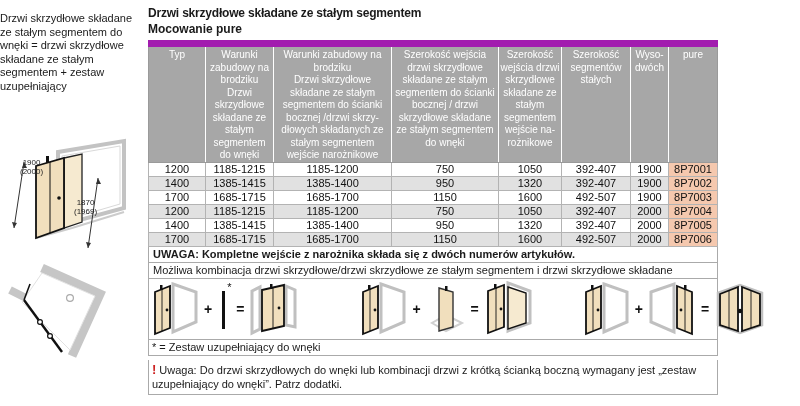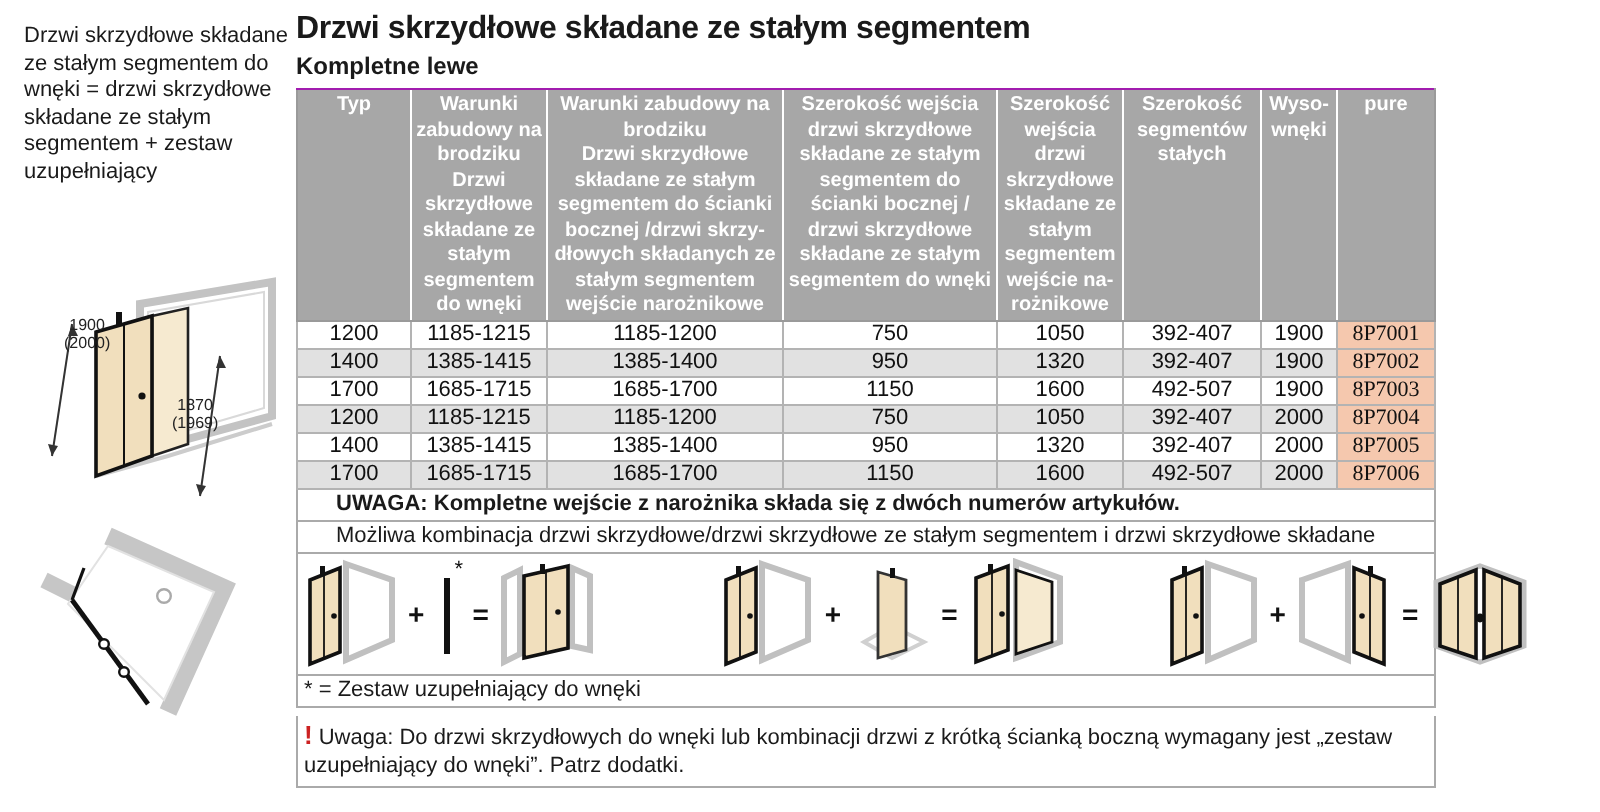--- a/index.html
+++ b/index.html
@@ -5,64 +5,64 @@
   * { box-sizing: border-box; margin: 0; padding: 0; }
   html,body { width:800px; height:406px; }
   body {
     position: relative;
     background: #fff;
     font-family: "Liberation Sans", "DejaVu Sans", sans-serif;
     color: #1a1a1a;
     overflow: hidden;
   }
   
-  .sidebar { position:absolute; left:12px; top:12px; width:136px; }
+  .sidebar { position:absolute; left:0; top:12px; width:136px; }
   .sidebar-note { font-size:11px; line-height:13.5px; color:#1a1a1a; }
   .iso-diagram { position:absolute; left:2px; top:124px; width:134px; height:118px; }
   .dim-label { position:absolute; font-size:8px; line-height:9px; text-align:center; white-space:pre-line; color:#222; }
   .dim-left  { left:18px; top:22px; }
   .dim-right { left:72px; top:62px; }
   .plan-diagram { position:absolute; left:0px; top:248px; width:122px; height:104px; }
 
   
   .main { position:absolute; left:148px; top:6px; width:570px; }
-  .page-title { font-size:16px; font-weight:bold; letter-spacing:-0.2px; }
+  .page-title { font-size:12px; font-weight:bold; letter-spacing:-0.2px; }
   .page-subtitle { font-size:12px; font-weight:bold; margin:2px 0 4px 0; }
 
   
   table.spec { border-collapse:collapse; table-layout:fixed; width:570px; }
   table.spec th {
     background: var(--hdr-gray,#a7a7a7);
-    color:#fff; font-weight:bold;
+    color:#fff; font-weight:normal;
     font-size:10px; line-height:12.5px;
     vertical-align:top; text-align:center;
     padding:2px 1px 0 1px; height:113px;
     border-left:1px solid #fff;
-    border-top:1px solid #a21caf;
+    border-top:7px solid #a21caf;
     border-bottom:1px solid #9a9a9a;
     white-space:pre-line;
   }
   table.spec th:first-child { border-left:1px solid #9a9a9a; }
   table.spec th:last-child  { border-right:1px solid #9a9a9a; }
   th.pure-head { background: var(--pure-blue,#8288bd); font-size:12px; }
   .c0{width:57px}.c1{width:68px}.c2{width:118px}.c3{width:107px}
   .c4{width:63px}.c5{width:69px}.c6{width:38px}.c7{width:49px}
   table.spec td {
     font-size:11px; line-height:13px; height:14px;
     text-align:center; padding:0 3px;
     border:1px solid #b3b3b3;
     background:#fff; color:#111;
   }
   table.spec tr:nth-child(even) td { background: var(--alt-gray,#e1e1e1); }
-  table.spec td.pure-cell { background: var(--pure-salmon,#f5c8ae) !important; font-family: Liberation Serif, serif; }
+  table.spec td.pure-cell { background: var(--pure-salmon,#f5c8ae) !important; }
 
   
   .note-row {
     width:570px; border:1px solid #aaa; border-top:none;
-    font-size:11px; line-height:13px; padding:1px 0 1px 19px;
+    font-size:11px; line-height:13px; padding:1px 0 1px 4px;
     background:#fff; white-space:nowrap; overflow:hidden;
   }
   .note-row.bold { font-weight:bold; }
 
   
   .combo-strip {
     width:570px; height:61px; border:1px solid #aaa; border-top:none;
     display:flex; align-items:center; gap:4px; padding:2px 2px 2px 2px;
     background:#fff;
   }
@@ -133,36 +133,36 @@
       <line x1="24" y1="40" x2="30" y2="24" stroke="#111" stroke-width="1.6"></line>
       <circle cx="40" cy="62" r="2.4" fill="#fff" stroke="#111" stroke-width="1.2"></circle>
       <circle cx="50" cy="76" r="2.4" fill="#fff" stroke="#111" stroke-width="1.2"></circle>
       <circle cx="70" cy="38" r="3.4" fill="none" stroke="#aaa" stroke-width="1.2"></circle>
     </svg>
   </div>
 </div>
 
 <div class="main">
   <div class="page-title">Drzwi skrzydłowe składane ze stałym segmentem</div>
-  <div class="page-subtitle">Kompletne lewe</div>
+  <div class="page-subtitle">Mocowanie pure</div>
 
   <table class="spec">
     <thead>
       <tr>
         <th class="c0">Typ</th>
         <th class="c1">Warunki zabudowy na brodziku Drzwi skrzydłowe składane ze stałym segmentem do wnęki</th>
         <th class="c2">Warunki zabudowy na brodziku
 Drzwi skrzydłowe składane ze stałym segmentem do ścianki bocznej /drzwi skrzy-
 dłowych składanych ze stałym segmentem wejście narożnikowe</th>
         <th class="c3">Szerokość wejścia drzwi skrzydłowe składane ze stałym segmentem do ścianki bocznej / drzwi skrzydłowe składane ze stałym segmentem do wnęki</th>
         <th class="c4">Szerokość wejścia drzwi skrzydłowe składane ze stałym segmentem wejście na-
 rożnikowe</th>
         <th class="c5">Szerokość segmentów stałych</th>
         <th class="c6">Wyso-
-wnęki</th>
+dwóch</th>
         <th class="c7 pure-head">pure</th>
       </tr>
     </thead>
     <tbody>
         <tr>
           <td>1200</td>
           <td>1185-1215</td>
           <td>1185-1200</td>
           <td>750</td>
           <td>1050</td>

